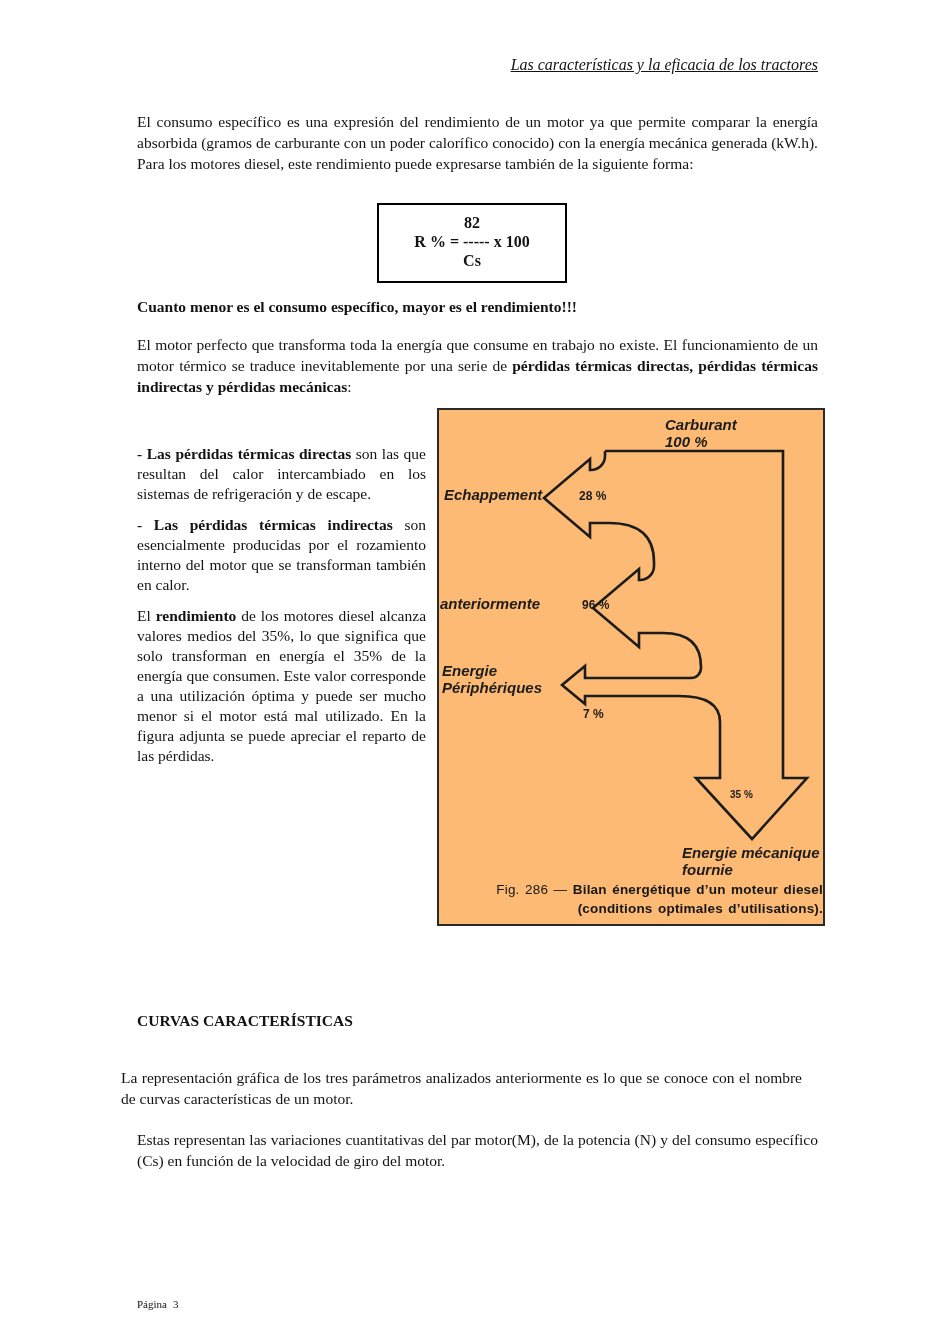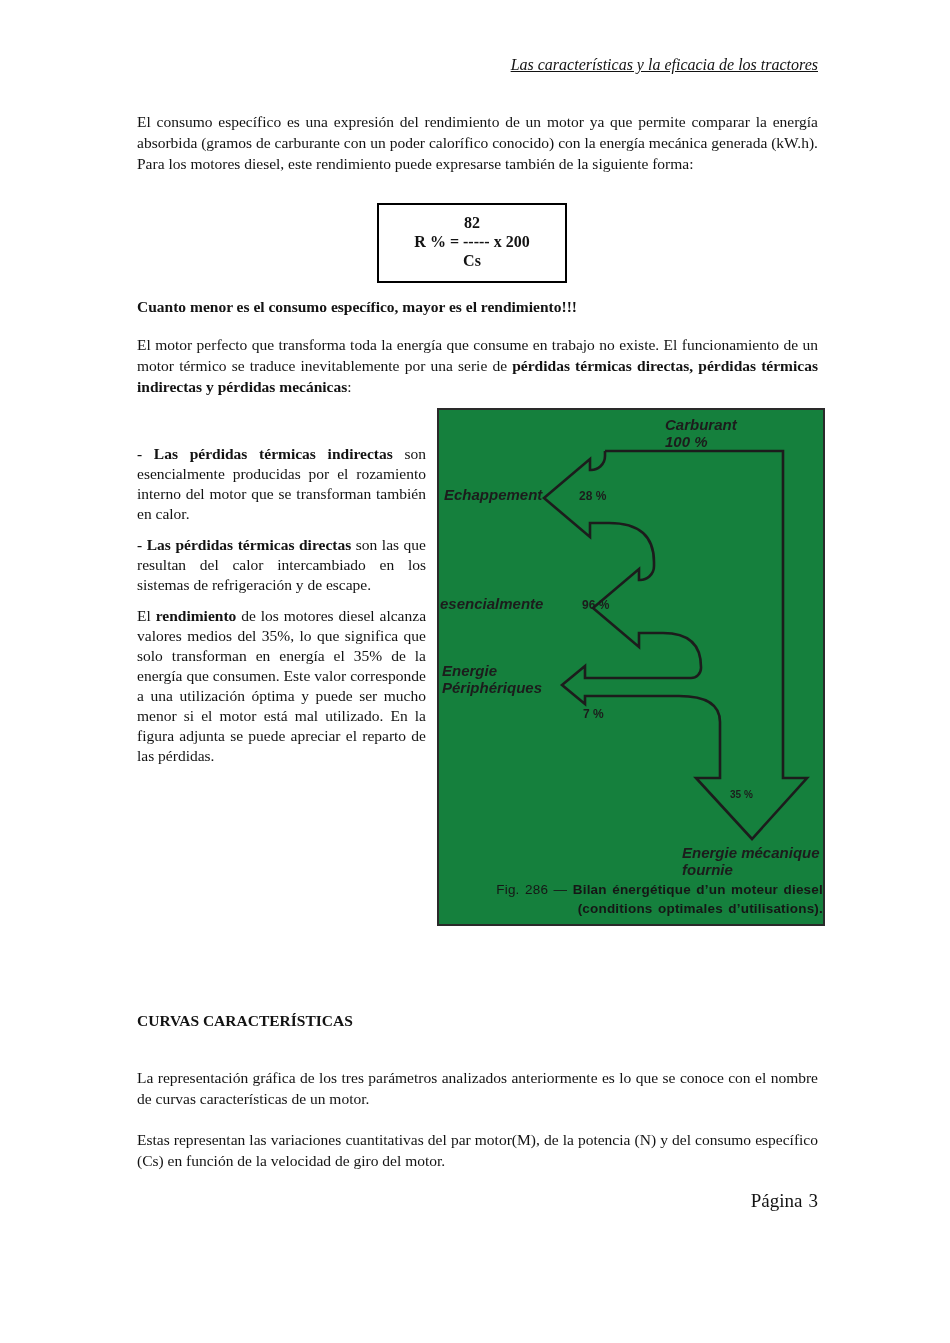--- a/index.html
+++ b/index.html
@@ -13,79 +13,79 @@
   .p1{left:137px;top:111px;width:681px;}
   .formula-box{left:377px;top:203px;width:190px;height:80px;border:2px solid #000;
                box-sizing:border-box;text-align:center;font-weight:bold;font-size:16px;
                line-height:19px;padding-top:8px;}
   .emphasis{left:137px;top:298px;width:681px;font-weight:bold;font-size:15.5px;}
   .p2{left:137px;top:334px;width:681px;}
   .loss-col{left:137px;top:444px;width:289px;font-size:15.5px;line-height:20px;}
   .loss-col p{margin:0 0 11px 0;text-align:justify;}
   b{font-weight:bold;}
   .figure{left:437px;top:408px;width:384px;height:514px;border:2px solid #2a2a2a;
-          box-sizing:content-box;background:#15803d;}
+          box-sizing:content-box;background:#fdba74;}
   .fig-inner{position:relative;width:100%;height:100%;}
   .fig-label{position:absolute;font-family:"Liberation Sans", sans-serif;font-style:italic;
              font-weight:600;font-size:15px;line-height:17px;color:#1c1c1c;white-space:nowrap;}
   .fig-pct{position:absolute;font-family:"Liberation Sans", sans-serif;font-size:12px;
            font-weight:600;color:#1c1c1c;white-space:nowrap;}
   .fig-caption{position:absolute;left:0;top:470px;width:100%;text-align:right;
                font-family:"Liberation Sans", sans-serif;font-size:13.5px;line-height:19px;
                letter-spacing:0.2px;word-spacing:1.5px;color:#161616;}
   .h2{left:137px;top:1012px;width:681px;font-weight:bold;font-size:15.5px;}
-  .p3{left:137px;top:1067px;width:681px;}
+  .p3{left:121px;top:1067px;width:681px;}
   .p4{left:137px;top:1129px;width:681px;}
-  .footer{left:137px;top:1190px;width:681px;text-align:right;font-size:19px;}
+  .footer{left:137px;top:1298px;width:681px;text-align:left;font-size:11px;}
   .footer .num{margin-left:6px;}
   svg{display:block;}
 </style>
 </head>
 <body>
 
 <div class="page">
 
   <div class="abs header-title">Las características y la eficacia de los tractores</div>
 
   <div class="abs p1 body-text just">El consumo específico es una expresión del rendimiento de un motor ya que permite comparar la energía absorbida (gramos de carburante con un poder calorífico conocido) con la energía mecánica generada (kW.h). Para los motores diesel, este rendimiento puede expresarse también de la siguiente forma:</div>
 
   <div class="abs formula-box">
     <div>82</div>
     <div><span>R % =</span>
       <span>-----</span>
-      <span>x 200</span></div>
+      <span>x 100</span></div>
     <div>Cs</div>
   </div>
 
   <div class="abs p2 body-text just"><span>El motor perfecto que transforma toda la energía que consume en trabajo no existe. El funcionamiento de un motor térmico se traduce inevitablemente por una serie de </span><b>pérdidas térmicas directas, pérdidas térmicas indirectas y pérdidas mecánicas</b><span>:</span></div>
 
   <div class="abs emphasis">Cuanto menor es el consumo específico, mayor es el rendimiento!!!</div>
 
   <div class="abs loss-col">
+    <p><b>- Las pérdidas térmicas directas</b><span> son las que resultan del calor intercambiado en los sistemas de refrigeración y de escape.</span></p>
     <p><b>- Las pérdidas térmicas indirectas</b><span> son esencialmente producidas por el rozamiento interno del motor que se transforman también en calor.</span></p>
-    <p><b>- Las pérdidas térmicas directas</b><span> son las que resultan del calor intercambiado en los sistemas de refrigeración y de escape.</span></p>
     <p><span>El </span><b>rendimiento</b><span> de los motores diesel alcanza valores medios del 35%, lo que significa que solo transforman en energía el 35% de la energía que consumen. Este valor corresponde a una utilización óptima y puede ser mucho menor si el motor está mal utilizado. En la figura adjunta se puede apreciar el reparto de las pérdidas.</span></p>
   </div>
 
   <div class="abs figure">
     <div class="fig-inner">
       <svg width="384" height="470" viewBox="0 0 384 470" fill="none" stroke="#1c1c1c" stroke-width="2.6" stroke-linejoin="miter">
         <path d="M 166,41 L 344,41 L 344,368 L 368,368 L 313,429 L 257,368 L 281,368 L 281,312"></path>
         <path d="M 166,41 L 166,46 A 14 14 0 0 1 151,60 L 151,49 L 105,88 L 151,127 L 151,113 L 170,113 Q 215,113 215,152"></path>
         <path d="M 215,152 L 215,156 A 14 14 0 0 1 200,170 L 200,159 L 154,198 L 200,237 L 200,223 L 224,223 Q 262,223 262,257"></path>
         <path d="M 262,257 L 262,258 A 10 10 0 0 1 252,268 L 146,268 L 146,256 L 123,275 L 146,294 L 146,286 L 240,286 Q 281,286 281,312"></path>
       </svg>
 
       <div class="fig-label" style="left:226px;top:6px;">
         <div>Carburant</div>
         <div>100 %</div>
       </div>
       <div class="fig-label" style="left:5px;top:76px;">Echappement</div>
       <div class="fig-pct" style="left:140px;top:79px;">28 %</div>
-      <div class="fig-label" style="left:1px;top:185px;">esencialmente</div>
+      <div class="fig-label" style="left:1px;top:185px;">anteriormente</div>
       <div class="fig-pct" style="left:143px;top:188px;">96 %</div>
       <div class="fig-label" style="left:3px;top:252px;">
         <div>Energie</div>
         <div>Périphériques</div>
       </div>
       <div class="fig-pct" style="left:144px;top:297px;">7 %</div>
       <div class="fig-pct" style="left:291px;top:379px;font-size:10px;">35 %</div>
       <div class="fig-label" style="left:243px;top:434px;">
         <div>Energie mécanique</div>
         <div>fournie</div>

